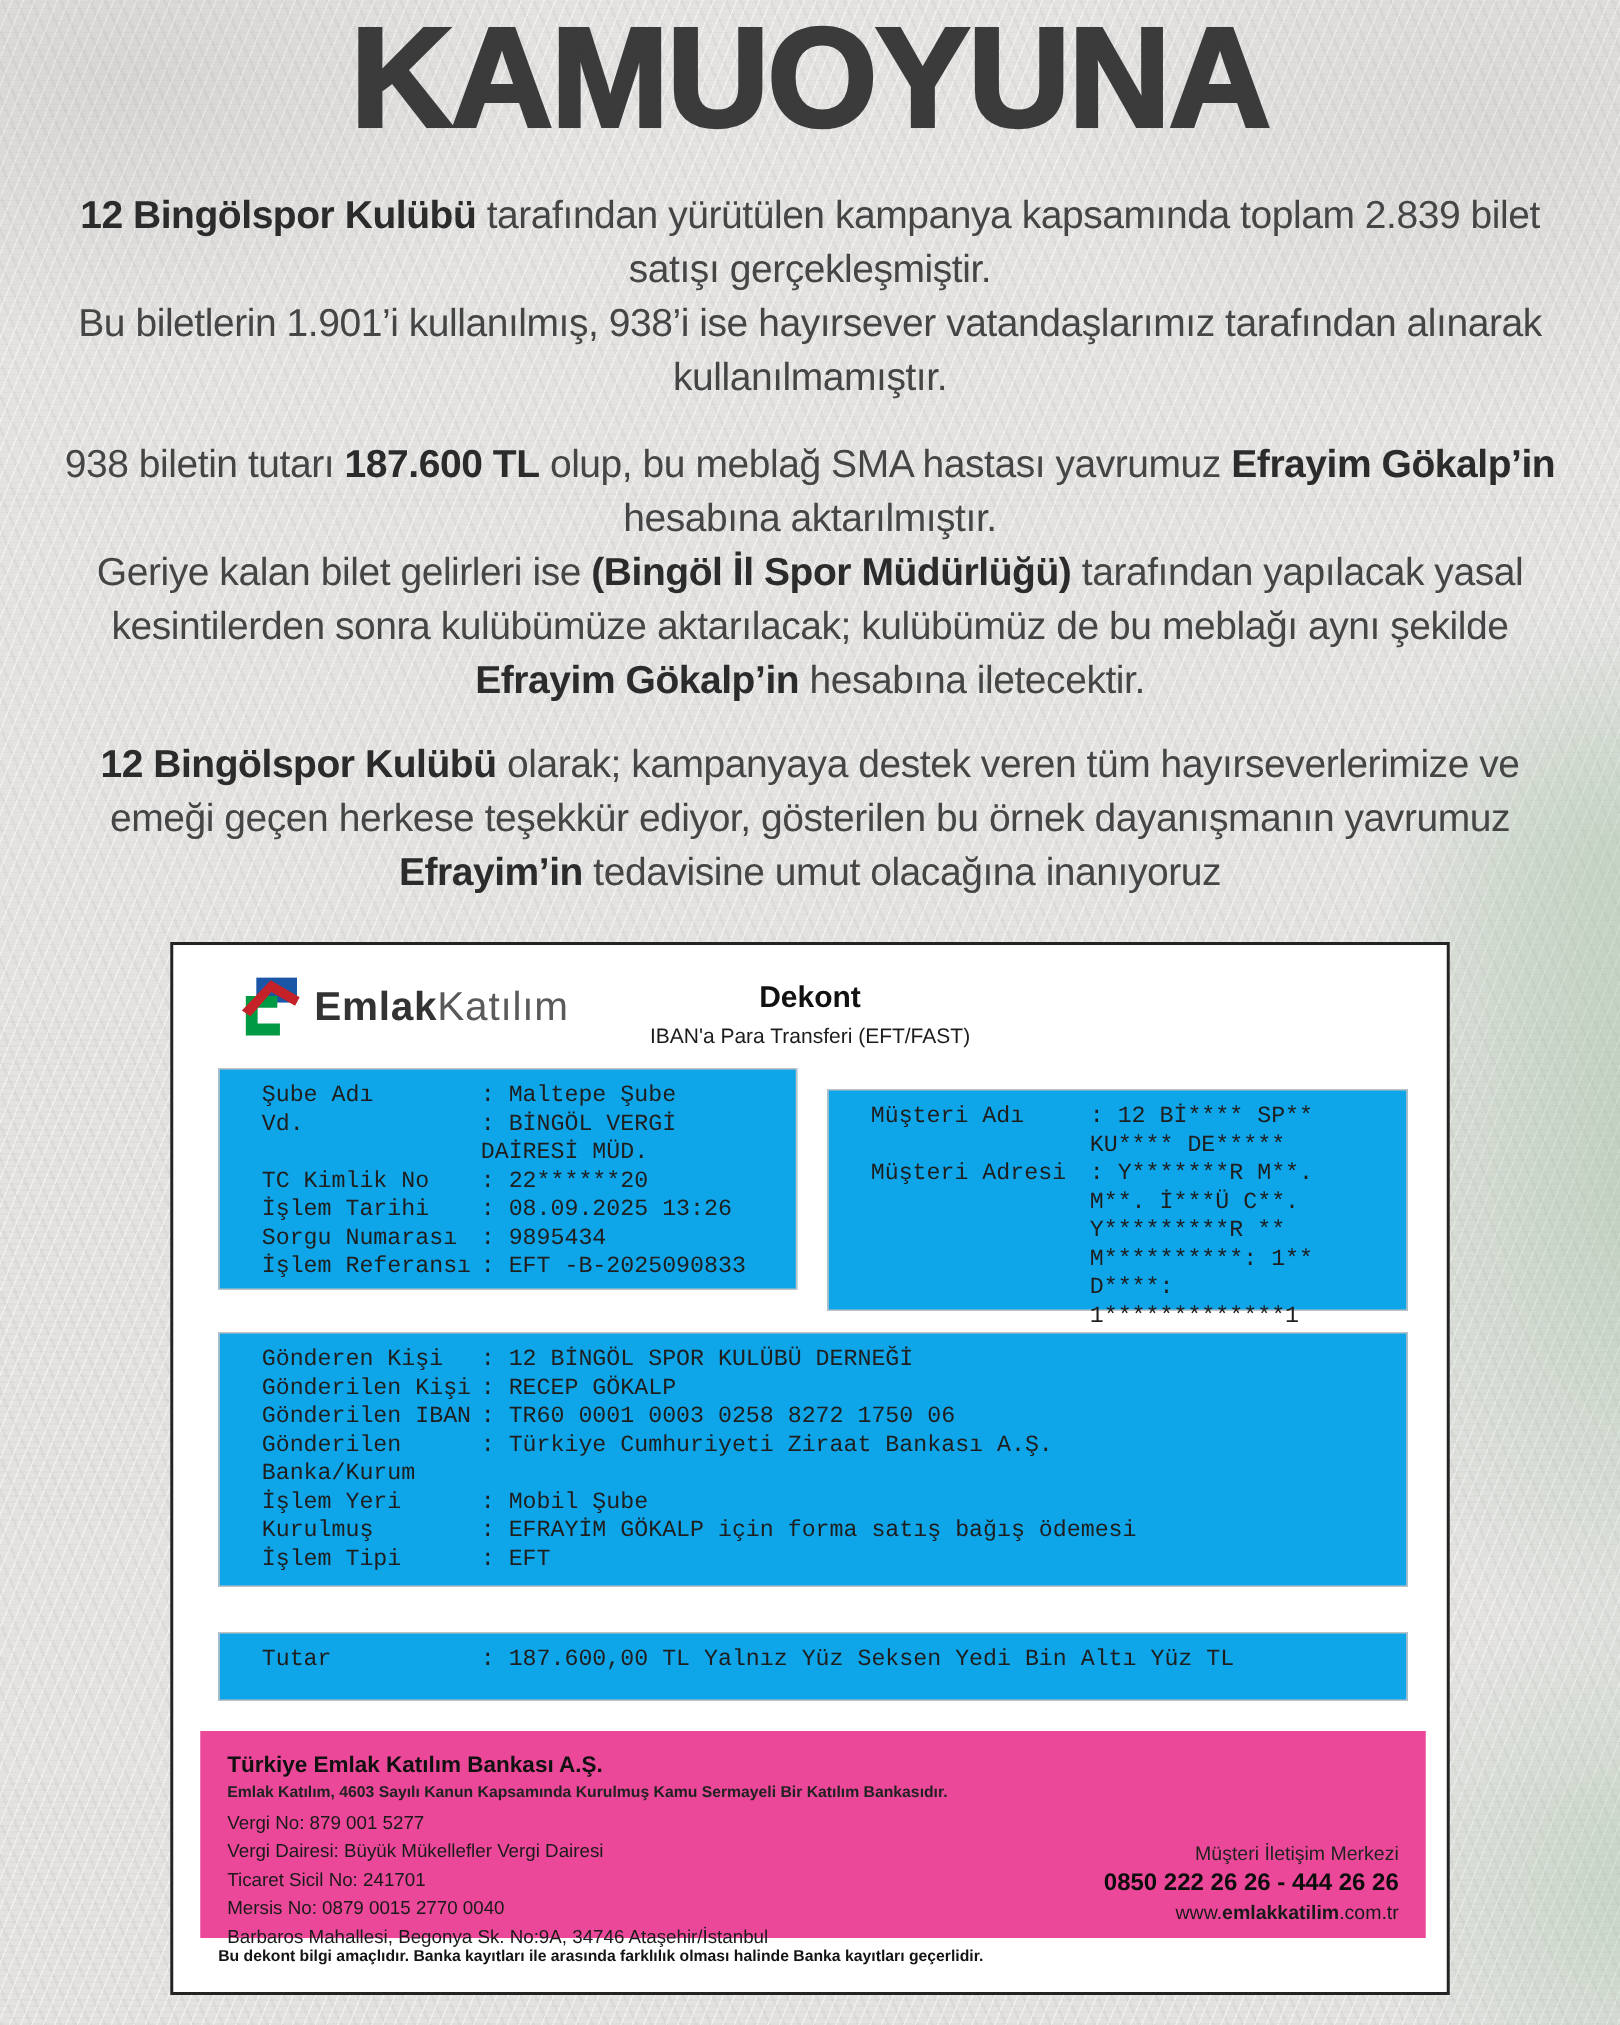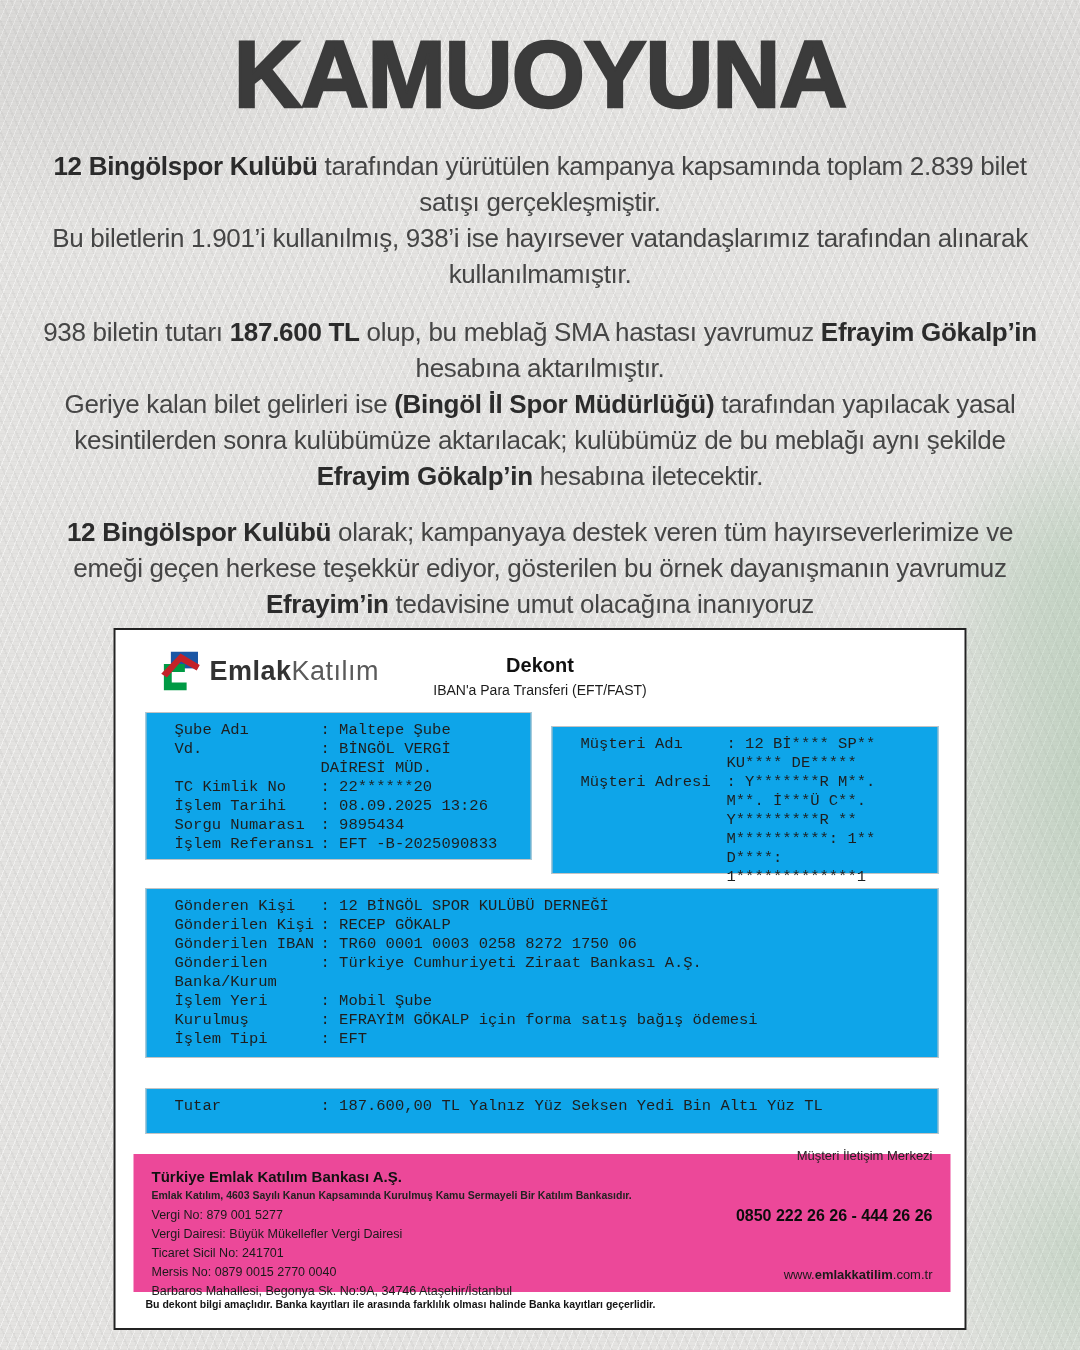--- a/index.html
+++ b/index.html
@@ -13,21 +13,21 @@
       radial-gradient(210px 240px at 99% 42%, rgba(152,190,156,0.25), transparent 70%),
       radial-gradient(400px 260px at 8% 4%, rgba(90,90,90,0.10), transparent 70%),
       radial-gradient(420px 300px at 92% 6%, rgba(90,90,90,0.08), transparent 70%),
       repeating-linear-gradient(112deg, rgba(255,255,255,0.45) 0 1px, rgba(255,255,255,0) 1px 7px),
       repeating-linear-gradient(66deg, rgba(90,90,90,0.05) 0 2px, rgba(0,0,0,0) 2px 9px),
       repeating-linear-gradient(0deg, rgba(110,110,110,0.04) 0 1px, rgba(0,0,0,0) 1px 4px);
   }
   
   .announcement{position:absolute;top:0;left:0;width:1080px;text-align:center;}
   .title{
-    margin-top:28px;font-size:94px;line-height:1.0;font-weight:bold;color:#3b3b3b;
+    margin-top:5px;font-size:94px;line-height:1.0;font-weight:bold;color:#3b3b3b;
     letter-spacing:-1px;-webkit-text-stroke:2.5px #3b3b3b;
   }
   .para{
     width:1014px;margin:0 auto;font-size:26px;line-height:36px;color:#454545;
     letter-spacing:-0.3px;text-align:center;
   }
   .para .b{font-weight:bold;color:#2b2b2b;}
   .p1{margin-top:26px;}
   .p2{margin-top:22px;}
   .p3{margin-top:20px;}
@@ -60,21 +60,21 @@
   
   .bank-footer{
     position:absolute;left:18px;top:524px;width:817px;height:138px;
     background:#ec4899;box-sizing:border-box;padding:14px 18px 10px 18px;
     display:flex;justify-content:space-between;
   }
   .bf-left{max-width:560px;}
   .bank-name{font-size:15px;font-weight:bold;color:#111;margin-bottom:4px;}
   .bank-desc{font-size:10.5px;font-weight:bold;color:#222;margin-bottom:5px;}
   .bf-line{font-size:12.5px;color:#1a1a1a;line-height:19px;}
-  .bf-right{display:flex;flex-direction:column;justify-content:flex-end;text-align:right;gap:40px;}
+  .bf-right{display:flex;flex-direction:column;justify-content:flex-end;text-align:right;}
   .contact-label{font-size:13px;color:#222;margin-bottom:4px;}
   .phone{font-size:16px;font-weight:bold;color:#0d0d0d;margin-bottom:2px;}
   .website{font-size:13px;color:#1a1a1a;}
   .website .b{font-weight:bold;}
   .disclaimer{position:absolute;left:30px;top:668px;font-size:10.5px;font-weight:bold;color:#141414;}
 </style>
 </head>
 <body>
 
 <div class="announcement">

